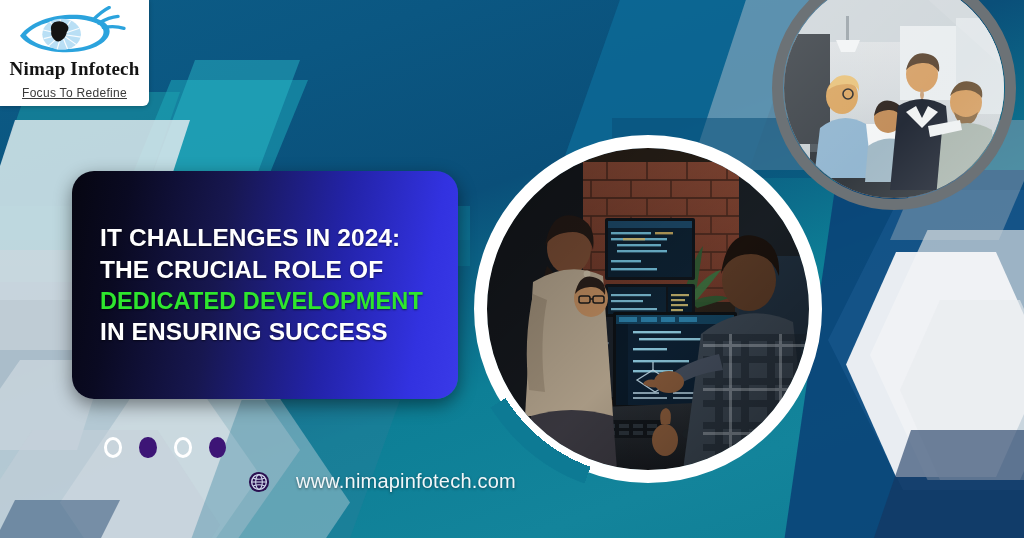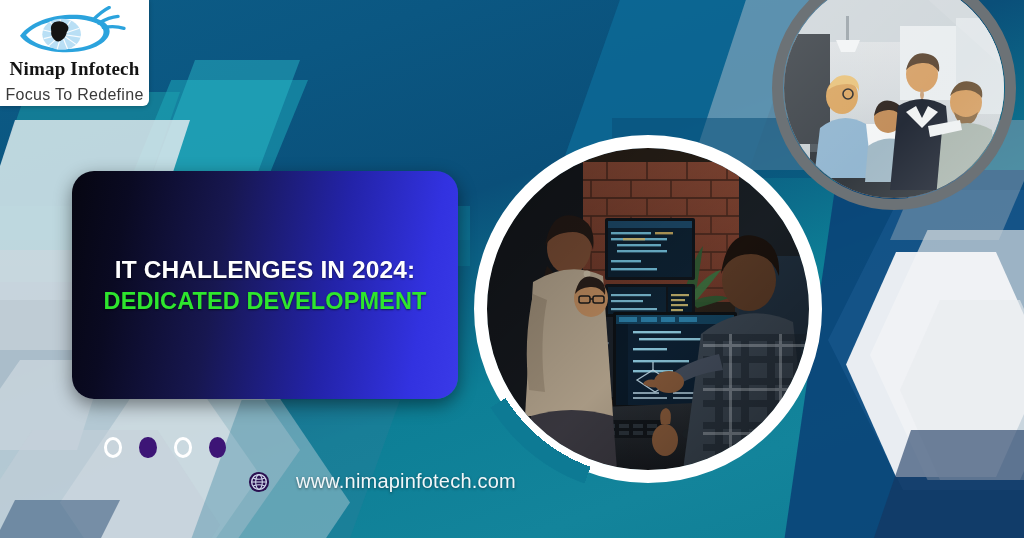--- a/index.html
+++ b/index.html
@@ -78,21 +78,21 @@
     background:#ffffff; border-bottom-right-radius:6px;
     display:flex; flex-direction:column; align-items:center; justify-content:flex-start;
     padding-top:4px; z-index:20;
     box-shadow:0 1px 4px rgba(0,0,0,.25);
   }
   .logo-eye { width:120px; height:52px; margin-top:2px; }
   .logo-name {
     font-family:"Liberation Serif", serif; font-weight:bold; font-size:19px;
     color:#141414; letter-spacing:.2px; line-height:1; margin-top:1px;
   }
-  .logo-tag { font-size:16px; color:#3a3a3a; letter-spacing:.3px; margin-top:8px; }
+  .logo-tag { font-size:12px; color:#3a3a3a; letter-spacing:.3px; margin-top:8px;text-decoration:underline; }
 
   
   .photo-main {
     position:absolute; left:487px; top:148px; width:322px; height:322px;
     border-radius:50%; z-index:12; overflow:hidden;
     background:#1b222c;
   }
   .photo-main .scene { position:absolute; inset:0; }
 
   .ring-main {
@@ -119,22 +119,22 @@
     position:absolute; left:772px; top:-34px; width:244px; height:244px;
     border-radius:50%; border:11px solid #6c7276; z-index:10; box-sizing:border-box;
   }
 
   
   .title-card {
     position:absolute; left:72px; top:171px; width:386px; height:228px;
     border-radius:22px; z-index:18;
     background:linear-gradient(100deg,#060611 0%,#0a0a22 14%,#171750 38%,#2323a8 66%,#3232e0 88%,#3a3ae8 100%);
     box-shadow:0 6px 18px rgba(0,0,0,.45);
-    display:flex; flex-direction:column; align-items:center; justify-content:center;
-    padding:10px 14px;
+    display:flex; flex-direction:column; align-items:flex-start; justify-content:center;
+    padding:10px 28px;
   }
   .title-line {
     color:#ffffff; font-weight:bold; font-size:24.5px; line-height:1.30;
     letter-spacing:.1px; text-align:center; white-space:nowrap;
     text-shadow:0 1px 2px rgba(0,0,0,.55);
   }
   .title-line.accent { color:#2ee62e; }
   .title-line.tight { font-size:23.5px; }
 
   
@@ -505,21 +505,23 @@
       <path d="M104 19 q12 -12 22 -17" stroke="#2ba3dd" stroke-width="4.5" fill="none" stroke-linecap="round"></path>
       <path d="M112 23 q14 -8 26 -9" stroke="#2ba3dd" stroke-width="4.5" fill="none" stroke-linecap="round"></path>
       <path d="M118 29 q15 -3 28 1" stroke="#2ba3dd" stroke-width="4.5" fill="none" stroke-linecap="round"></path>
     </svg>
     <div class="logo-name">Nimap Infotech</div>
     <div class="logo-tag">Focus To Redefine</div>
   </div>
 
   <div class="title-card">
     <div class="title-line">IT CHALLENGES IN 2024:</div>
+    <div class="title-line">THE CRUCIAL ROLE OF</div>
     <div class="title-line accent tight">DEDICATED DEVELOPMENT</div>
+    <div class="title-line">IN ENSURING SUCCESS</div>
   </div>
 
   <div class="dots">
     <span class="dot hollow"></span>
     <span class="dot filled"></span>
     <span class="dot hollow"></span>
     <span class="dot filled"></span>
   </div>
 
   <div class="website">

